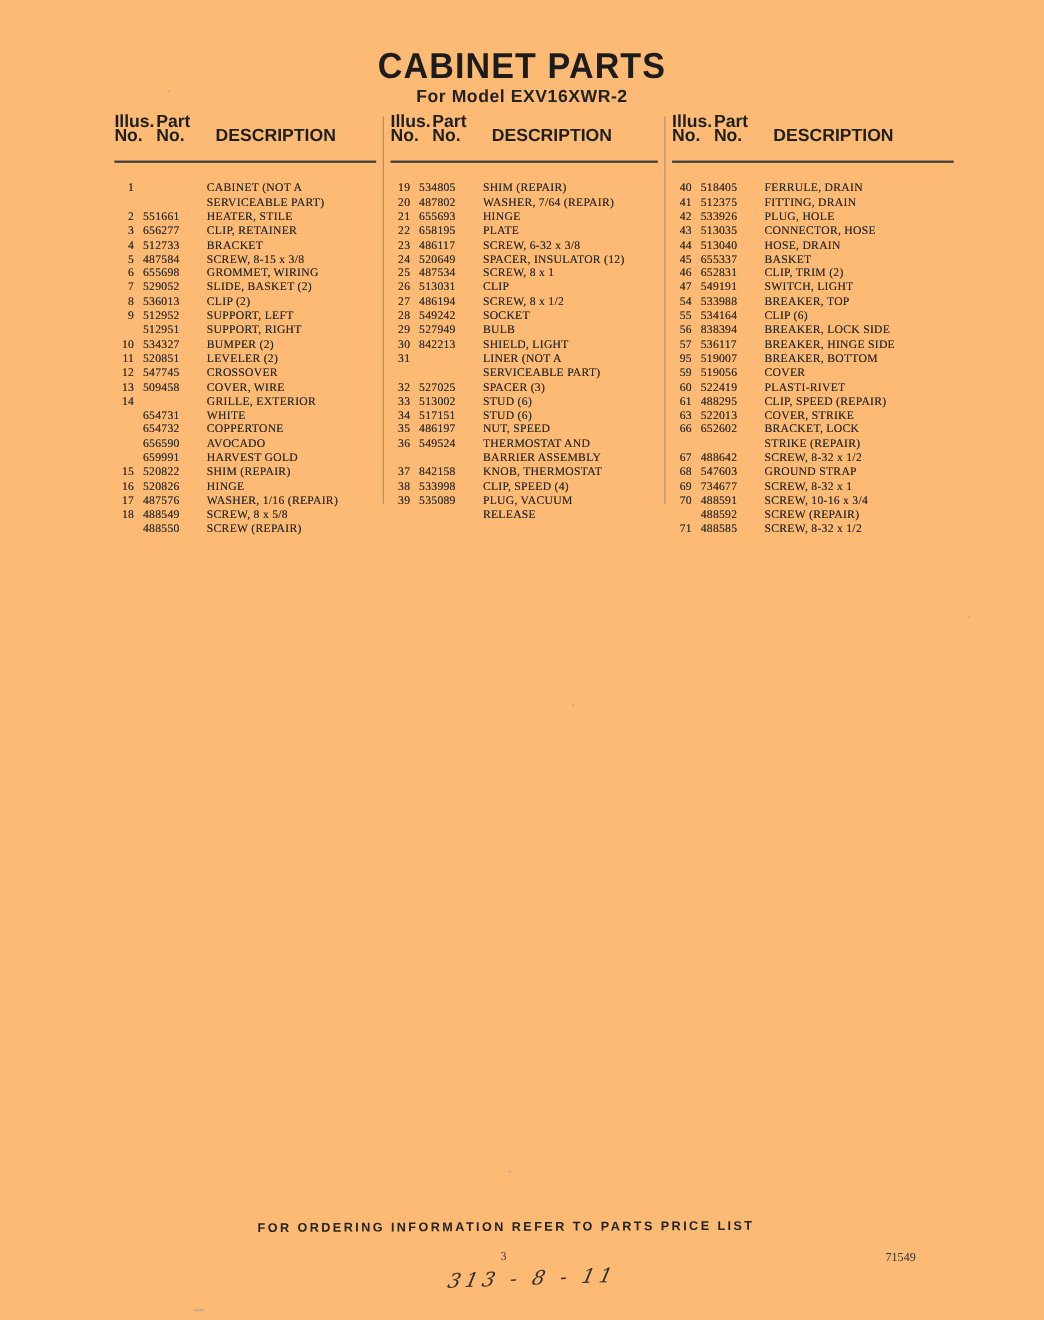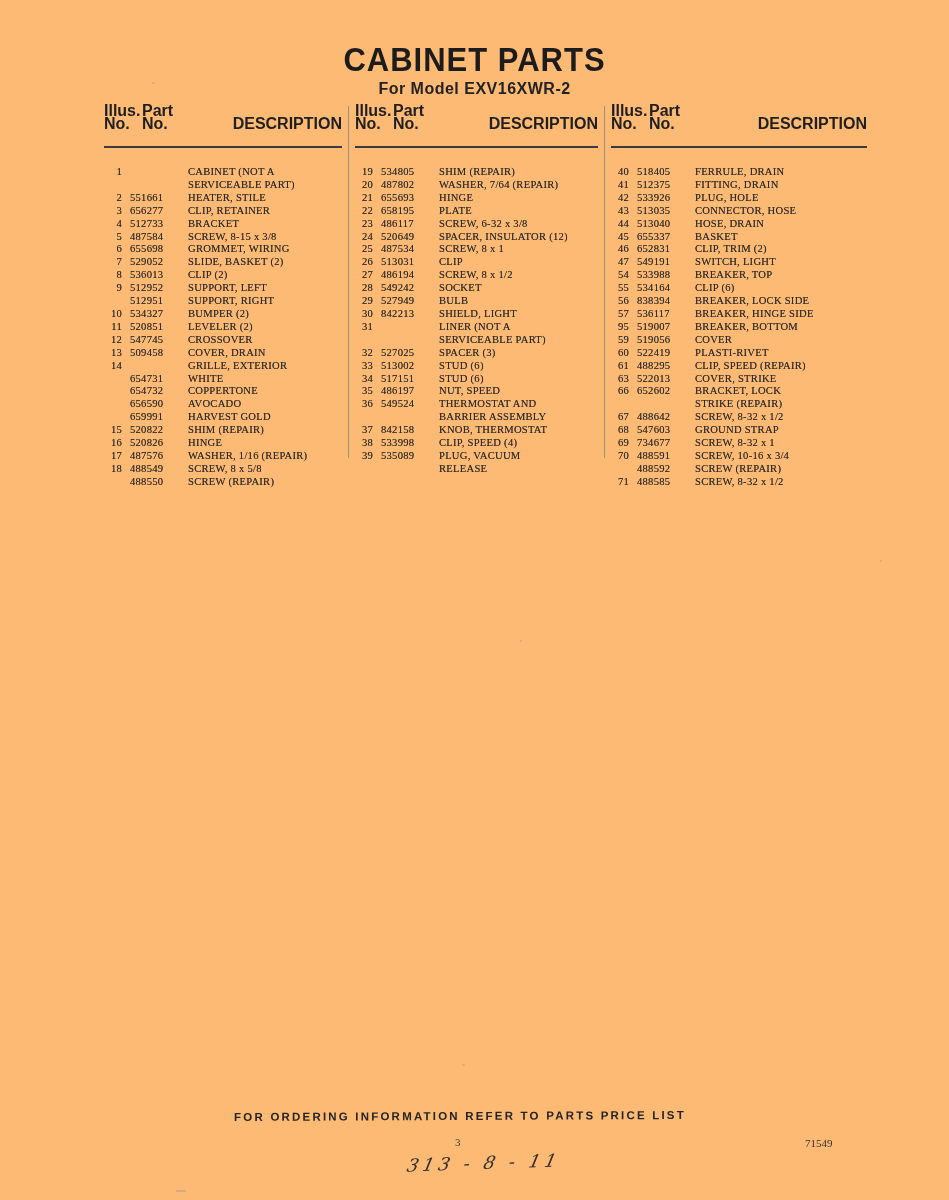--- a/index.html
+++ b/index.html
@@ -63,21 +63,21 @@
     border-bottom: 2px solid #3a3a3a;
     padding-bottom: 16px;
     margin-bottom: 18px;
   }
   .phead .hrow {
     display: grid;
     grid-template-columns: 30px 46px auto;
     column-gap: 8px;
     line-height: 13px;
   }
-  .phead .hrow .desc-h { text-align: right; }
+  .phead .hrow .desc-h { text-align: left; }
   .prow {
     display: grid;
     grid-template-columns: 18px 50px auto;
     column-gap: 8px;
     font-size: 10.6px;
     line-height: 12.9px;
     letter-spacing: 0.25px;
     color: #2a2a2a;
     text-shadow: 0 0 0.4px rgba(20,20,20,0.55);
     white-space: nowrap;
@@ -218,21 +218,21 @@
             <span class="desc">LEVELER (2)</span>
           </div>
           <div class="prow">
             <span class="no">12</span>
             <span class="part">547745</span>
             <span class="desc">CROSSOVER</span>
           </div>
           <div class="prow">
             <span class="no">13</span>
             <span class="part">509458</span>
-            <span class="desc">COVER, DRAIN</span>
+            <span class="desc">COVER, WIRE</span>
           </div>
           <div class="prow">
             <span class="no">14</span>
             <span class="part"></span>
             <span class="desc">GRILLE, EXTERIOR</span>
           </div>
           <div class="prow">
             <span class="no"></span>
             <span class="part">654731</span>
             <span class="desc">WHITE</span>

